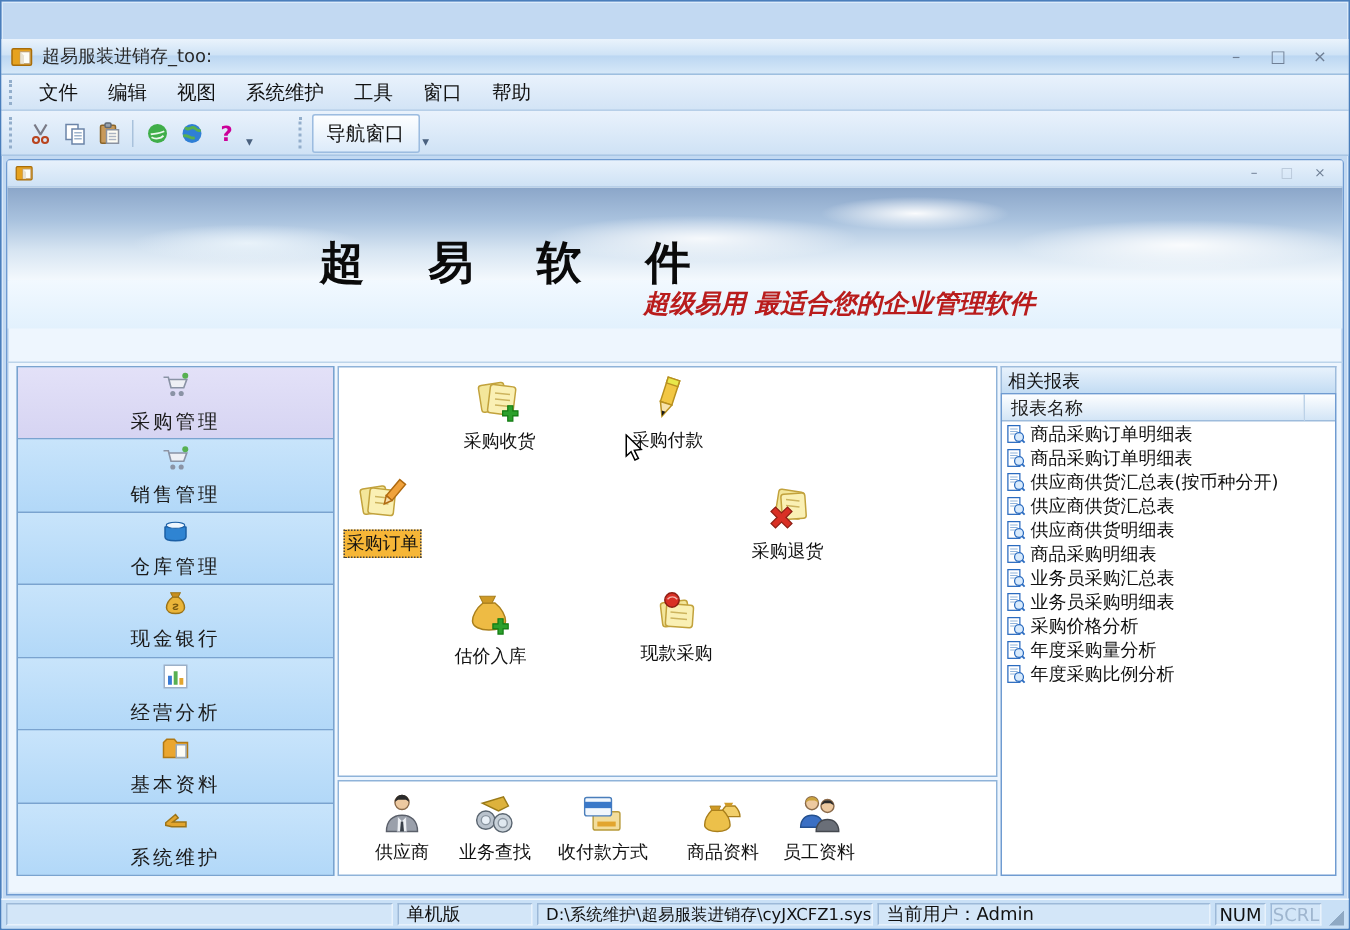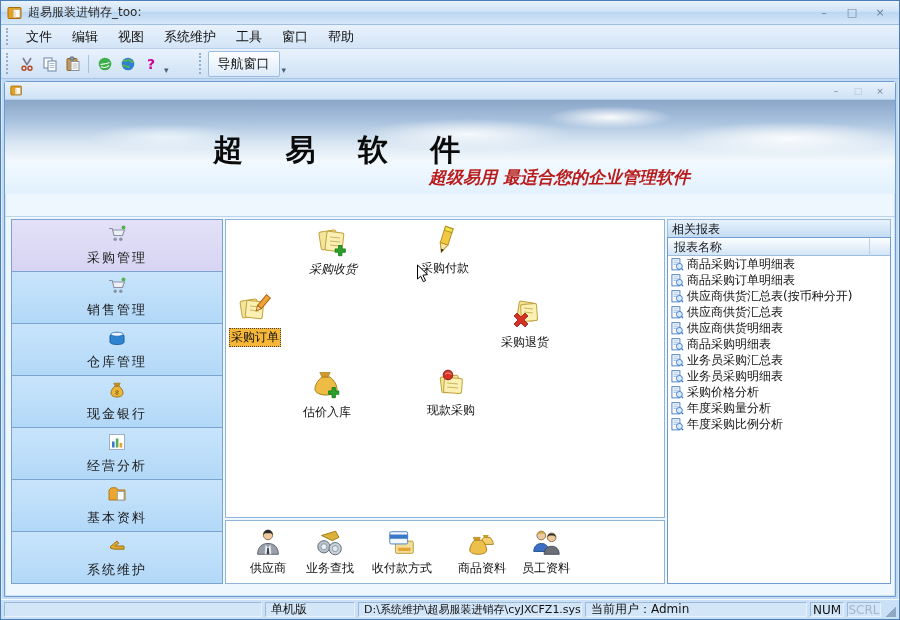--- a/index.html
+++ b/index.html
@@ -4,21 +4,21 @@
 <style>
   * { box-sizing: border-box; margin: 0; padding: 0; }
   body { width: 900px; height: 620px; overflow: hidden;
          font-family: "DejaVu Sans", sans-serif; font-size: 12px; color:#111; }
   .app { width:900px; height:620px; background:#c2d9f2; border:1px solid #4a7ebb;
          box-shadow: inset 0 0 0 1px #dcebfa; display:flex; flex-direction:column; }
 
   
   .titlebar { height:24px; display:flex; align-items:center; padding:0 6px; gap:5px;
     background: linear-gradient(180deg,#eaf3fc 0%,#cfe3f6 45%,#bcd7f2 50%,#d6e8f8 100%);
-    border-bottom:1px solid #9ebfdf; }
+    border-bottom:1px solid #9ebfdf;margin-top:25px; }
   .titlebar .title { flex:1; font-size:12px; color:#2a2a2a; }
   .win-btn { width:26px; height:16px; display:flex; align-items:center; justify-content:center;
     color:#6f7f95; font-size:11px; border-radius:3px; }
   .icon { display:inline-flex; align-items:center; justify-content:center; }
   .icon svg { width:100%; height:100%; display:block; }
 
   
   .menubar { height:24px; display:flex; align-items:center; gap:2px; padding-left:2px;
     background: linear-gradient(180deg,#e9f2fc,#d3e4f6); border-bottom:1px solid #b7cfe8; }
   .grip { width:5px; height:70%; border-left:2px dotted #93aecb; margin:0 3px; }
@@ -314,21 +314,21 @@
                 <svg viewBox="0 0 20 20">
                   <path d="M3.5 10.5L10 5l1.8 2.2-3.6 2.8H17v3.2H7.5l-4-1z" fill="#e2a52e" stroke="#9c7418"></path>
                 </svg>
               </span>
               <span class="side-label">系统维护</span>
             </div>
           </div>
 
         <div class="centercol">
           <div class="iconarea" id="iconarea">
-              <div class="shortcut" style="left: 69px; top: 5px; font-style: italic;">
+              <div class="shortcut" style="left: 69px; top: 5px;">
                 <span class="icon" style="width:34px;height:34px">
                   <svg viewBox="0 0 34 34">
                     <g stroke="#c2a23c">
                       <rect x="4" y="6" width="17" height="18" rx="2" fill="#f3e69a" transform="rotate(-9 12 15)"></rect>
                       <rect x="10" y="7" width="17" height="19" rx="2" fill="#faf0b4" transform="rotate(7 18 16)"></rect>
                       <path d="M14 12l10 1M14 16l10 1M14 20l10 1" stroke="#cdb45e" fill="none"></path>
                     </g>
                     <path d="M22.5 20.5h3.4v3.4h3.4v3.4h-3.4v3.4h-3.4v-3.4h-3.4v-3.4h3.4z" fill="#2ca02c" stroke="#117a11" stroke-width="0.8"></path>
                   </svg>
                 </span>

